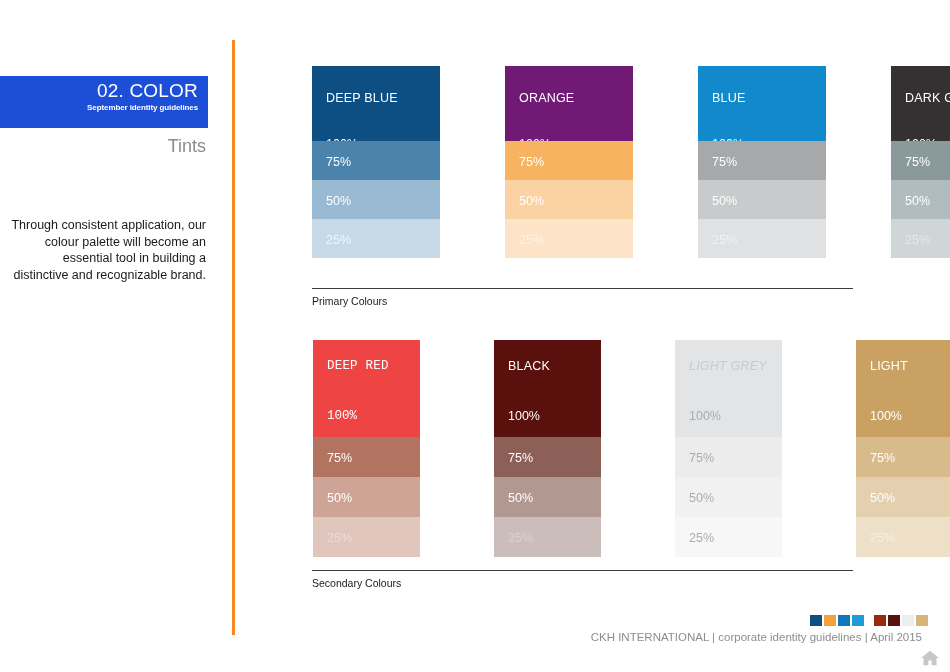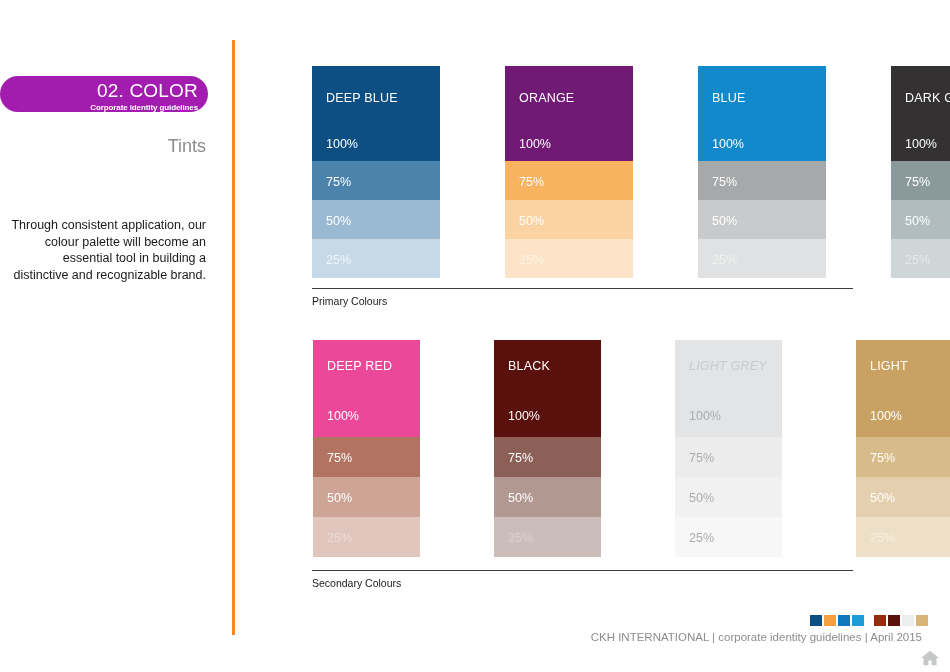--- a/index.html
+++ b/index.html
@@ -23,26 +23,25 @@
     top: 0;
     width: 216px;
     height: 672px;
   }
 
   #section-banner {
     position: absolute;
     left: 0;
     top: 76px;
     width: 208px;
-    height: 36px;
-    background: #a21caf;
+    height: 52px;
+    background: #1d4ed8;
     box-sizing: border-box;
     padding: 4px 10px 0 0;
     text-align: right;
-    border-radius: 18px;
   }
   #section-banner .banner-title {
     display: block;
     color: #ffffff;
     font-size: 19px;
     line-height: 22px;
     font-weight: 400;
     letter-spacing: 0.2px;
   }
   #section-banner .banner-subtitle {
@@ -104,21 +103,21 @@
   .swatch-column {
     width: 128px;
   }
   #secondary-group .swatch-column { width: 107px; }
 
   .swatch-band {
     box-sizing: border-box;
     position: relative;
   }
   .swatch-band.band-100 {
-    height: 95px;
+    height: 75px;
     padding: 24px 0 0 14px;
   }
   .swatch-band.band-tint {
     height: 39px;
     padding: 11px 0 0 14px;
   }
   #secondary-group .swatch-band.band-100 { height: 97px; }
   #secondary-group .swatch-band.band-tint { height: 40px; }
 
   .swatch-name {
@@ -199,21 +198,21 @@
     height: 18px;
   }
 </style>
 </head>
 <body>
 
 <div id="left-column">
 
   <div id="section-banner">
     <span class="banner-title">02. COLOR</span>
-    <span class="banner-subtitle">Corporate identity guidelines</span>
+    <span class="banner-subtitle">September identity guidelines</span>
   </div>
 
   <div id="tints-heading">Tints</div>
 
   <div class="left-paragraph" id="paragraph-2">Through consistent application, our colour palette will become an essential tool in building a distinctive and recognizable brand.</div>
 
 </div>
 
 <div id="orange-rule"></div>
 
@@ -259,21 +258,21 @@
 </div>
 
 <div class="caption-block" id="primary-caption-block">
   <div class="caption-rule"></div>
   <div class="caption-label">Primary Colours</div>
 </div>
 
 <div class="swatch-group" id="secondary-group">
   <div class="swatch-row" id="secondary-row">
       <div class="swatch-column">
-        <div class="swatch-band band-100" style="background: #ec4899;">
+        <div class="swatch-band band-100" style="background: #ef4444; font-family: Liberation Mono, monospace;">
           <span class="swatch-name" style="color: rgb(255, 255, 255);">DEEP RED</span>
           <span class="swatch-pct" style="color: rgb(255, 255, 255);">100%</span>
         </div>
         <div class="swatch-band band-tint" style="background: rgb(178, 115, 97);"><span class="swatch-pct" style="color: rgb(255, 255, 255);">75%</span></div>
         <div class="swatch-band band-tint" style="background: rgb(205, 164, 149);"><span class="swatch-pct" style="color: rgb(255, 255, 255);">50%</span></div>
         <div class="swatch-band band-tint" style="background: rgb(224, 198, 189);"><span class="swatch-pct" style="color: rgb(237, 220, 214);">25%</span></div>
       </div>
       <div class="swatch-column">
         <div class="swatch-band band-100" style="background: rgb(90, 16, 12);">
           <span class="swatch-name" style="color: rgb(255, 255, 255);">BLACK</span>

